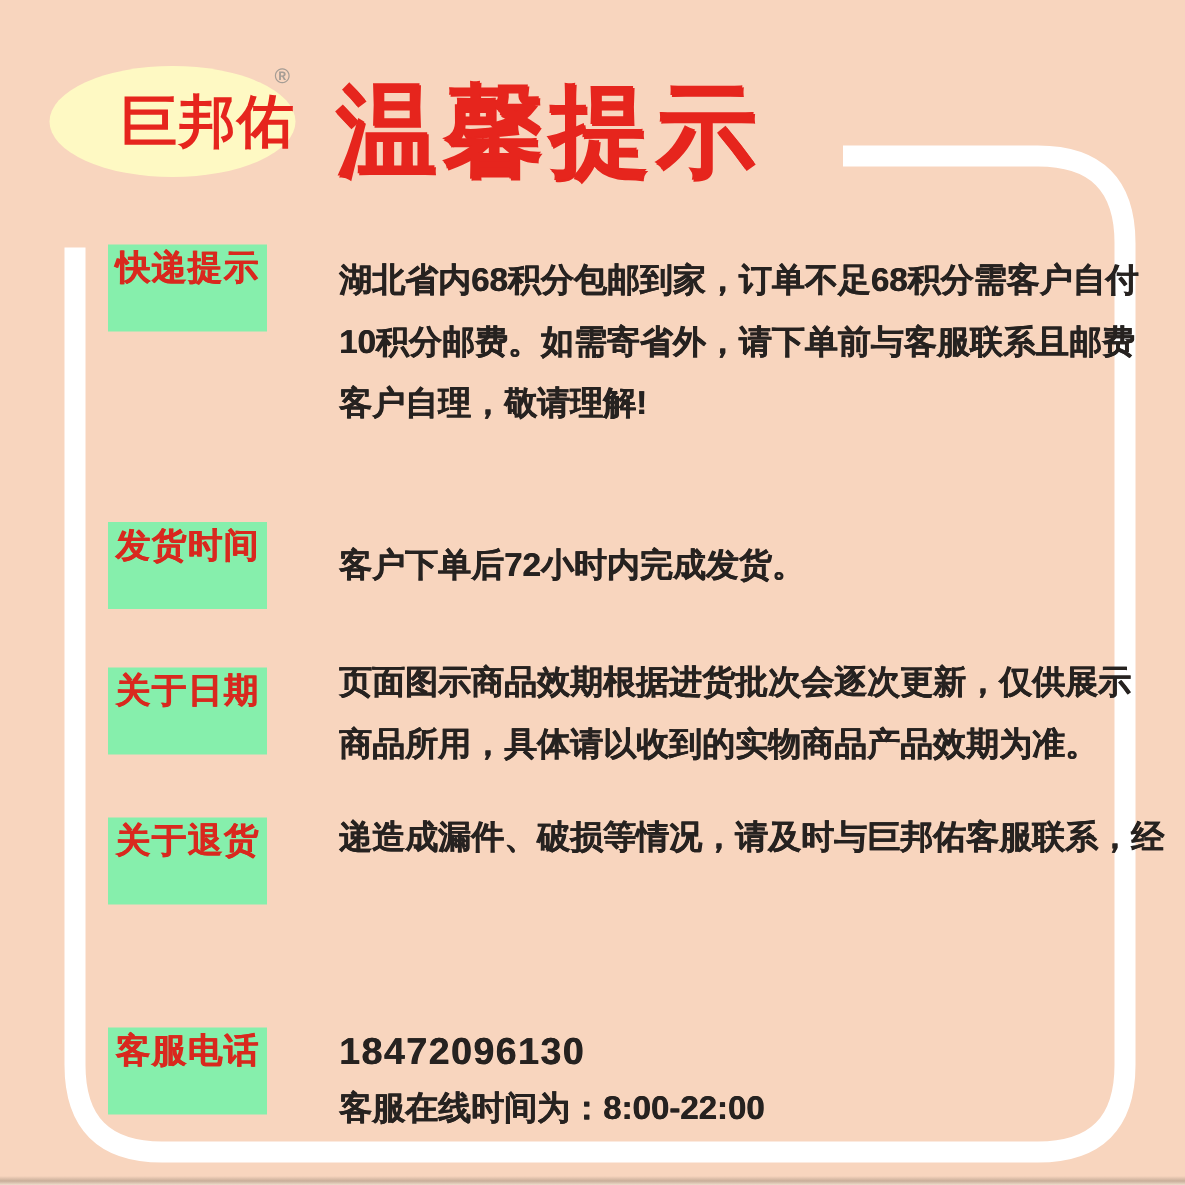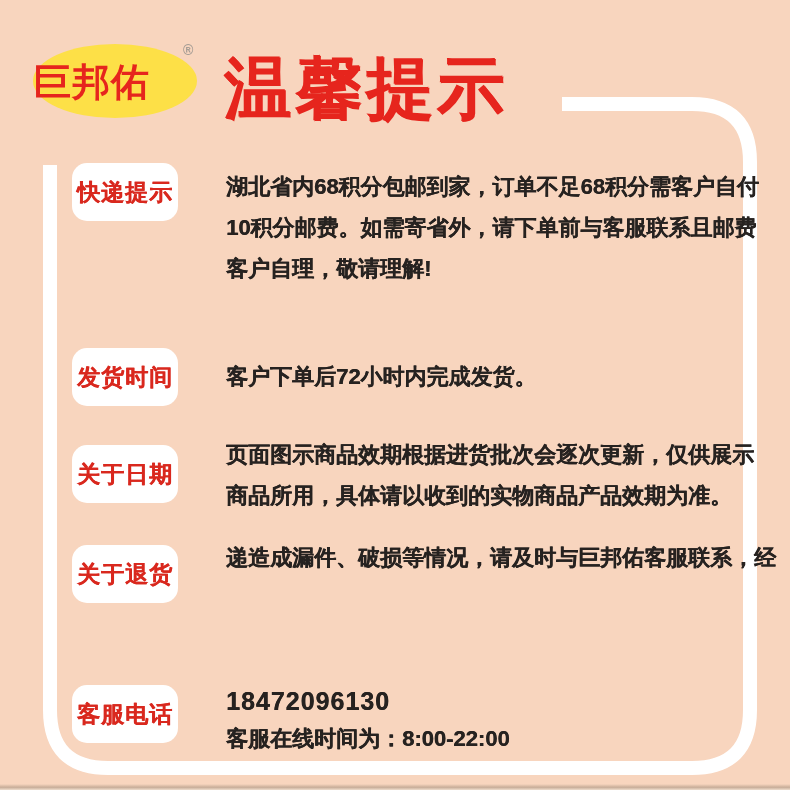--- a/index.html
+++ b/index.html
@@ -15,41 +15,41 @@
     width:790px;height:790px;position:relative;overflow:hidden;
     background:var(--background);
     font-family:"Liberation Sans","DejaVu Sans",sans-serif;
   }
   .abs{position:absolute;}
   
   .frame-svg{left:0;top:0;width:790px;height:790px;pointer-events:none;}
   
   .logo{
     left:33px;top:44px;width:164px;height:74px;
-    background:#fde047;border-radius:50%;
-    display:flex;align-items:center;justify-content:flex-start;
+    background:#fef9c3;border-radius:50%;
+    display:flex;align-items:center;justify-content:flex-end;
   }
   .logo-text{
     font-size:38px;font-weight:900;color:var(--accent-red);
     letter-spacing:1px;line-height:1;padding-top:2px;
   }
   .reg-mark{
     left:183px;top:42px;font-size:14px;font-weight:700;color:#a69d95;
   }
   
   .title{
     left:220px;top:44px;margin:4px;
     font-size:67px;font-weight:900;line-height:80px;
     color:var(--accent-red);letter-spacing:4px;white-space:nowrap;
     text-shadow:1px 1px 0 var(--accent-red);
   }
   
   .label-box{
-    left:72px;width:106px;height:58px;background:#ffffff;
-    display:flex;align-items:center;justify-content:center;border-radius:15px;
+    left:72px;width:106px;height:58px;background:#86efac;
+    display:flex;justify-content:center;
   }
   .label-text{
     font-size:23px;font-weight:800;color:var(--label-red);
     letter-spacing:1px;white-space:nowrap;
     text-shadow:0.5px 0 0 var(--label-red);
   }
   
   .content{
     left:190px;width:558px;
     color:var(--text-black);font-weight:700;

